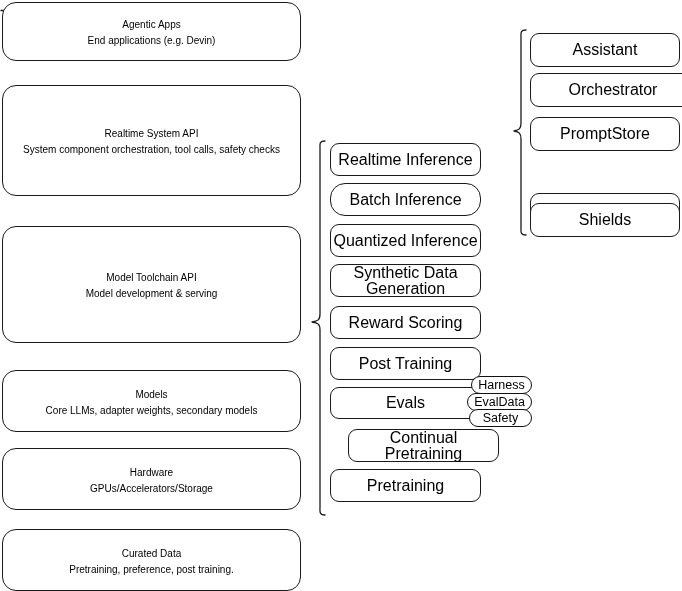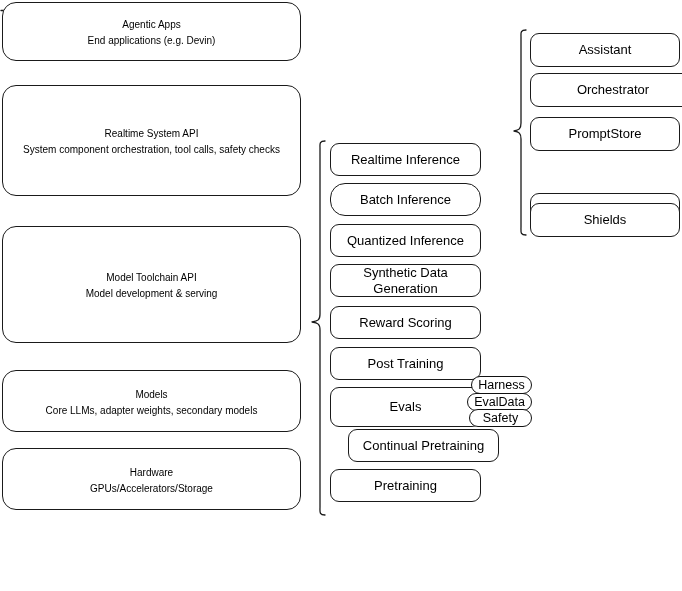--- a/index.html
+++ b/index.html
@@ -48,21 +48,21 @@
     color: #000;
     margin-top: 1px;
   }
   .chip {
     border-radius: 9px;
     border: 1.3px solid #1a1a1a;
     font-size: 12.5px;
     line-height: 16px;
   }
   .chip .label {
-    font-size: 13px;
+    font-size: 16px;
   }
   
   .pill {
     position: absolute;
     box-sizing: border-box;
     border: 1.4px solid #111;
     background: #ffffff;
     border-radius: 999px;
     display: flex;
     align-items: center;
@@ -138,20 +138,24 @@
   <div class="box layer" style="left:2px; top:370px; width:299px; height:62px;">
     <div class="title">Models</div>
     <div class="sub">Core LLMs, adapter weights, secondary models</div>
   </div>
 
   <div class="box layer" style="left:2px; top:448px; width:299px; height:62px;">
     <div class="title">Hardware</div>
     <div class="sub">GPUs/Accelerators/Storage</div>
   </div>
 
+  <div class="box layer" style="left:2px; top:529px; width:299px; height:62px;">
+    <div class="title">Curated Data</div>
+    <div class="sub">Pretraining, preference, post training.</div>
+  </div>
 
   
 
   <div class="box chip" style="left:530px; top:33px; width:150px; height:34px;">
     <span class="label">Assistant</span>
   </div>
   <div class="box chip" style="left:530px; top:73px; width:166px; height:34px;">
     <span class="label">Orchestrator</span>
   </div>
   <div class="box chip" style="left:530px; top:117px; width:150px; height:34px;">
@@ -177,21 +181,21 @@
   </div>
   <div class="box chip" style="left:330px; top:264px; width:151px; height:33px;">
     <span class="label">Synthetic Data Generation</span>
   </div>
   <div class="box chip" style="left:330px; top:306px; width:151px; height:33px;">
     <span class="label">Reward Scoring</span>
   </div>
   <div class="box chip" style="left:330px; top:347px; width:151px; height:33px;">
     <span class="label">Post Training</span>
   </div>
-  <div class="box chip" style="left:330px; top:387px; width:151px; height:40px;justify-content:center;">
+  <div class="box chip" style="left:330px; top:387px; width:151px; height:32px;justify-content:center;">
     <span class="label">Evals</span>
   </div>
   <div class="box chip" style="left:348px; top:429px; width:151px; height:33px;">
     <span class="label">Continual Pretraining</span>
   </div>
   <div class="box chip" style="left:330px; top:469px; width:151px; height:33px;">
     <span class="label">Pretraining</span>
   </div>
 
   

